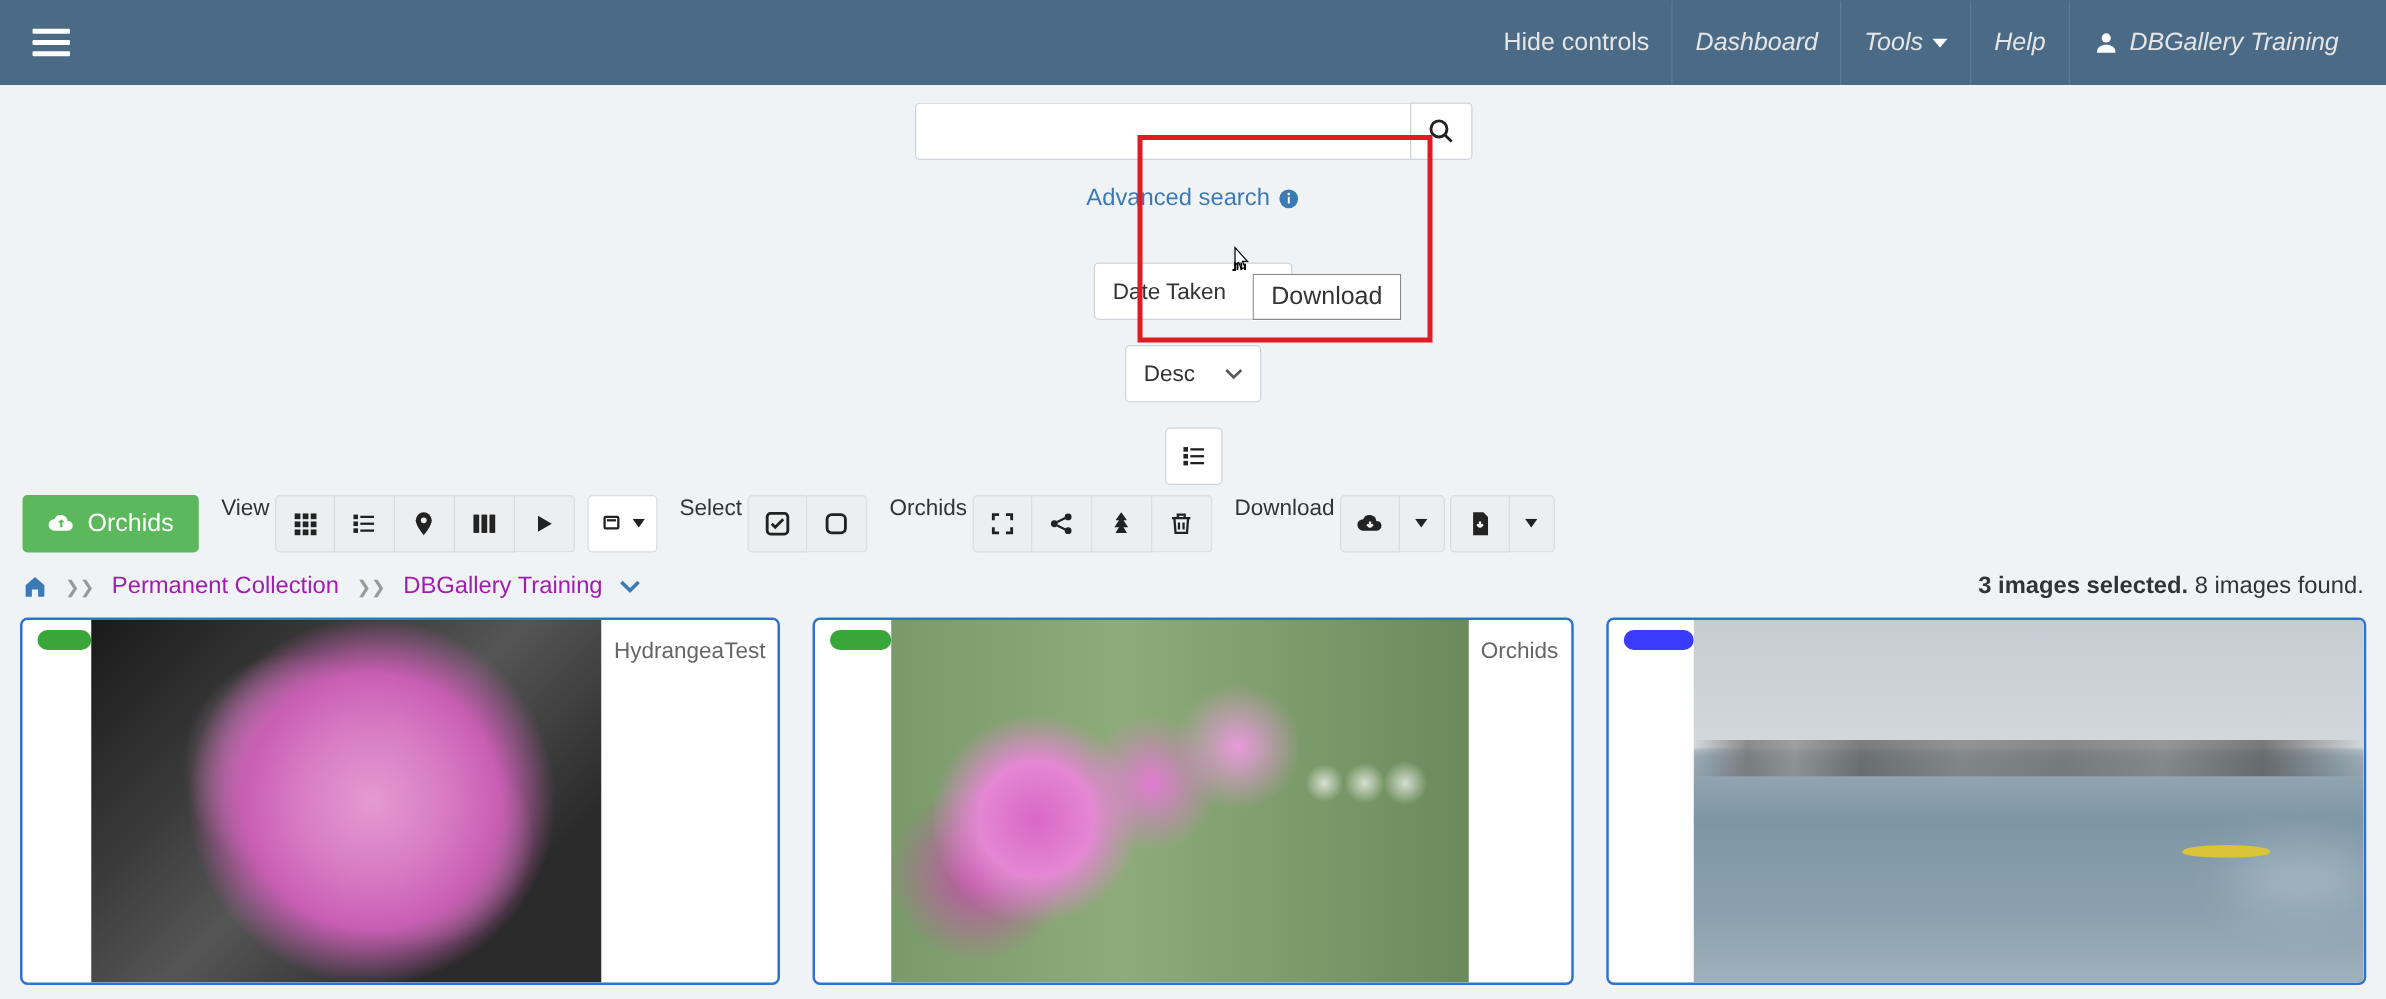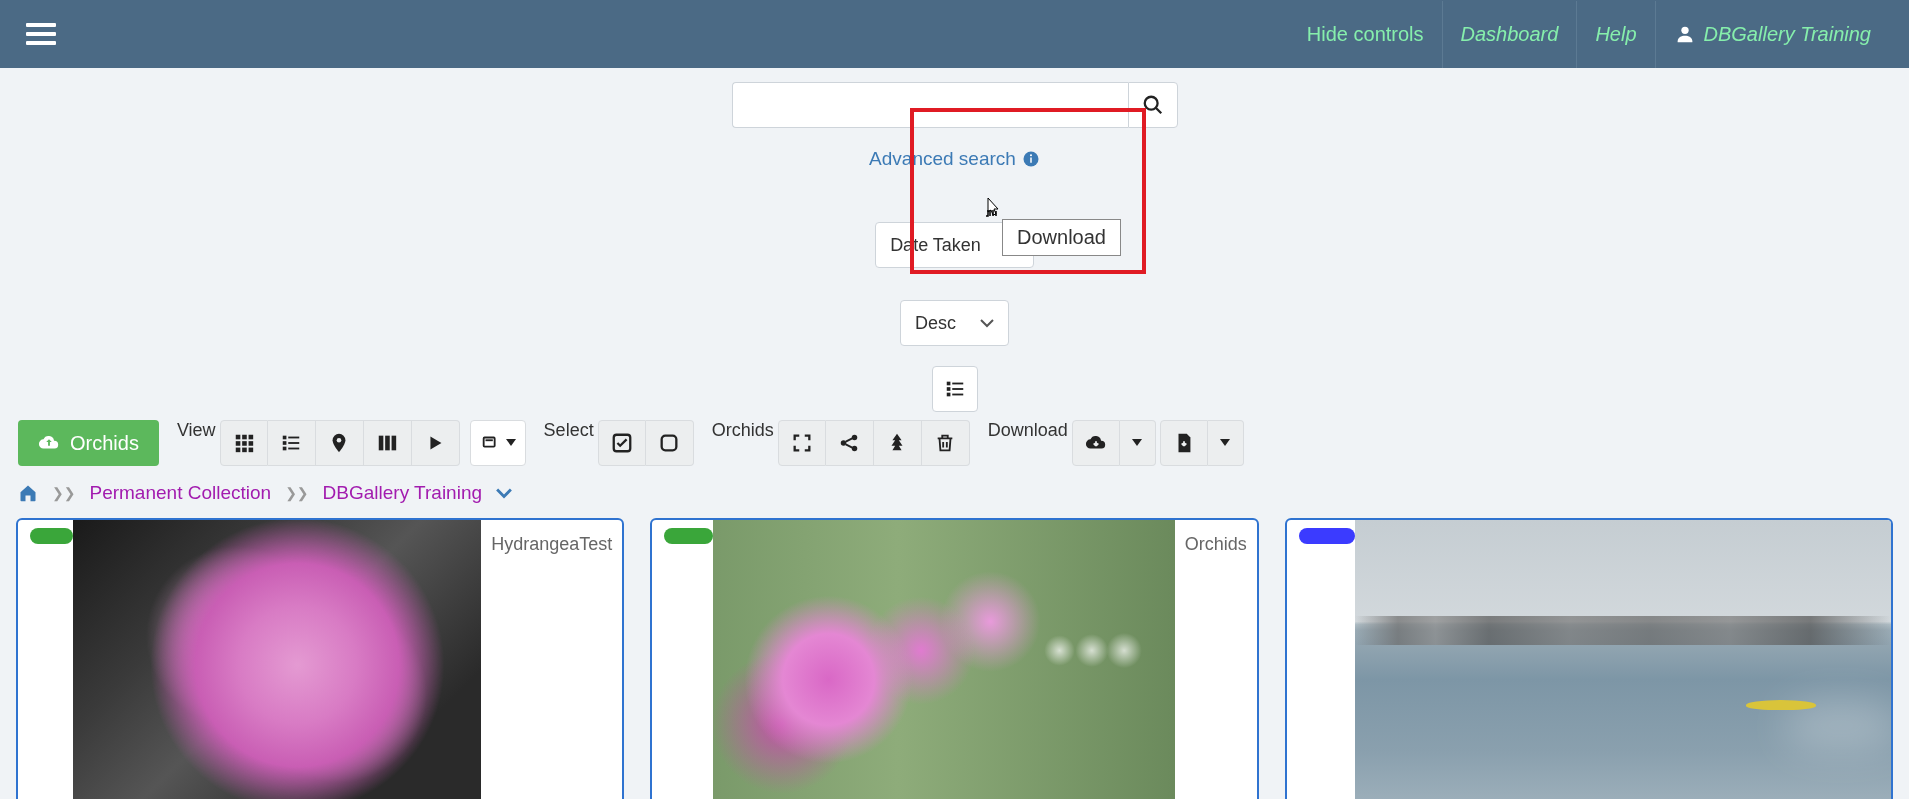--- a/index.html
+++ b/index.html
@@ -2,31 +2,31 @@
 <html><head>
 <meta charset="utf-8">
 <style>
 * { margin: 0; padding: 0; box-sizing: border-box; }
 body { font-family: -apple-system, BlinkMacSystemFont, "Segoe UI", Arial, sans-serif; font-size: 16px; background: #f0f3f6; overflow-x: hidden; }
 
 .topbar { background: #4b6a85; height: 68px; display: flex; align-items: center; justify-content: space-between; padding: 0 20px; color: #fff; }
 .hamburger { cursor: pointer; display: flex; flex-direction: column; gap: 5px; padding: 6px; }
 .hamburger span { display: block; width: 30px; height: 4px; background: #fff; border-radius: 1px; }
 .topnav { display: flex; align-items: center; gap: 0; }
-.topnav-item { padding: 22px 18px; font-size: 20px; color: #86efac; cursor: pointer; display: flex; align-items: center; gap: 8px; }
+.topnav-item { padding: 22px 18px; font-size: 20px; color: #e5e5e5; cursor: pointer; display: flex; align-items: center; gap: 8px; }
 .topnav-item.border { border-left: 1px solid #5c7a93; font-style: italic; }
 .caret-down { width: 0; height: 0; border-left: 6px solid transparent; border-right: 6px solid transparent; border-top: 7px solid #fff; }
 
 .controls-row { display: flex; align-items: center; padding: 14px 18px 0 18px; gap: 20px; flex-direction: column; }
 .search-group { display: flex; }
 .search-input { width: 396px; height: 46px; border: 1px solid #ced4da; border-right: none; border-radius: 4px 0 0 4px; padding: 0 12px; font-size: 16px; }
 .search-btn { width: 50px; height: 46px; border: 1px solid #ced4da; background: #fff; border-radius: 0 4px 4px 0; cursor: pointer; display: flex; align-items: center; justify-content: center; }
 .adv-search { color: #3c7ab5; font-size: 19px; cursor: pointer; display: flex; align-items: center; gap: 6px; }
 .spacer { flex: 1; }
-.select-box { height: 46px; border: 1px solid #ced4da; background: #fff; border-radius: 4px; padding: 0 14px; font-size: 18px; color: #333; display: flex; align-items: center; gap: 24px; cursor: pointer; margin-top: 12px; }
+.select-box { height: 46px; border: 1px solid #ced4da; background: #fff; border-radius: 4px; padding: 0 14px; font-size: 18px; color: #333; display: flex; align-items: center; gap: 24px; cursor: pointer; }
 .layout-btn { width: 46px; height: 46px; border: 1px solid #ced4da; background: #fff; border-radius: 4px; display: flex; align-items: center; justify-content: center; cursor: pointer; }
 
 .toolbar-row { display: flex; align-items: flex-end; padding: 8px 18px 10px 18px; gap: 14px; position: relative; }
 .upload-btn { background: #5cb85c; color: #fff; border: none; border-radius: 4px; height: 46px; padding: 0 20px; font-size: 20px; display: flex; align-items: center; gap: 10px; cursor: pointer; }
 .tool-group { display: flex; flex-direction: row; gap: 4px; }
 .tool-label { font-size: 18px; color: #333; padding-left: 4px; }
 .btn-strip { display: flex; }
 .tool-btn { width: 48px; height: 46px; background: #eceeef; border: 1px solid #d9dcdf; display: flex; align-items: center; justify-content: center; cursor: pointer; color: #222; }
 .btn-strip .tool-btn:first-child { border-radius: 4px 0 0 4px; }
 .btn-strip .tool-btn:last-child { border-radius: 0 4px 4px 0; }
@@ -68,20 +68,24 @@
 
 <div class="topbar">
   <div class="hamburger">
     <span></span>
       <span></span>
       <span></span>
   </div>
   <div class="topnav">
     <div class="topnav-item">Hide controls</div>
     <div class="topnav-item border">Dashboard</div>
+    <div class="topnav-item border">
+      <span>Tools</span>
+      <span class="caret-down"></span>
+    </div>
     <div class="topnav-item border">Help</div>
     <div class="topnav-item border">
       <svg class="icon" viewBox="0 0 24 24" fill="#fff">
           <circle cx="12" cy="8" r="4"></circle>
           <path d="M4 20c0-4 4-6 8-6s8 2 8 6v1H4z"></path>
         </svg>
       <span>DBGallery Training</span>
     </div>
   </div>
 </div>
@@ -292,20 +296,24 @@
   </span>
   <span class="bc-sep">❯❯</span>
   <span class="bc-link">Permanent Collection</span>
   <span class="bc-sep">❯❯</span>
   <span class="bc-link">DBGallery Training</span>
   <span class="bc-caret">
     <svg width="16" height="12" viewBox="0 0 14 10">
         <path d="M1 2l6 6 6-6" fill="none" stroke="#3c7ab5" stroke-width="2.5"></path>
       </svg>
   </span>
+  <div class="status-text">
+    <b>3 images selected.</b>
+    <span>8 images found.</span>
+  </div>
 </div>
 
 <div class="gallery">
   <div class="card">
     <div class="card-pill pill-green"></div>
     <div class="card-img img-hydrangea"></div>
     <div class="card-caption">HydrangeaTest</div>
   </div>
   <div class="card">
     <div class="card-pill pill-green"></div>

